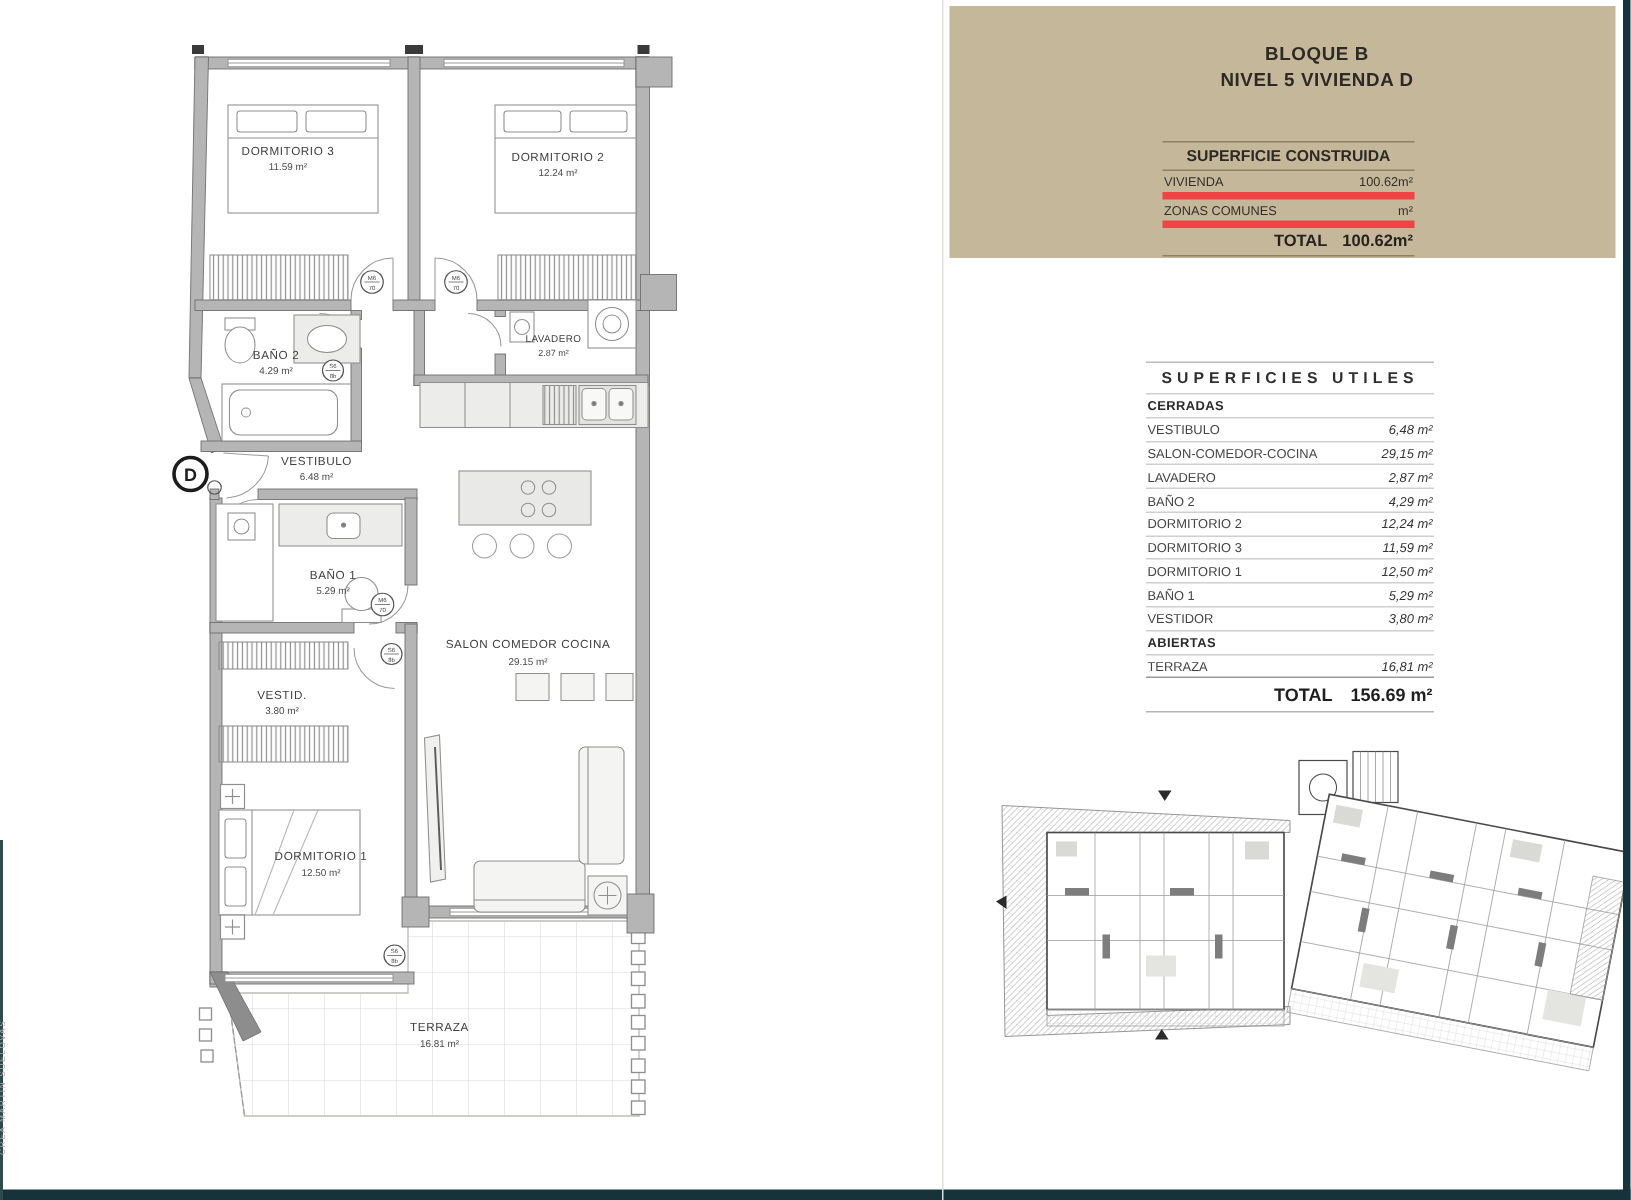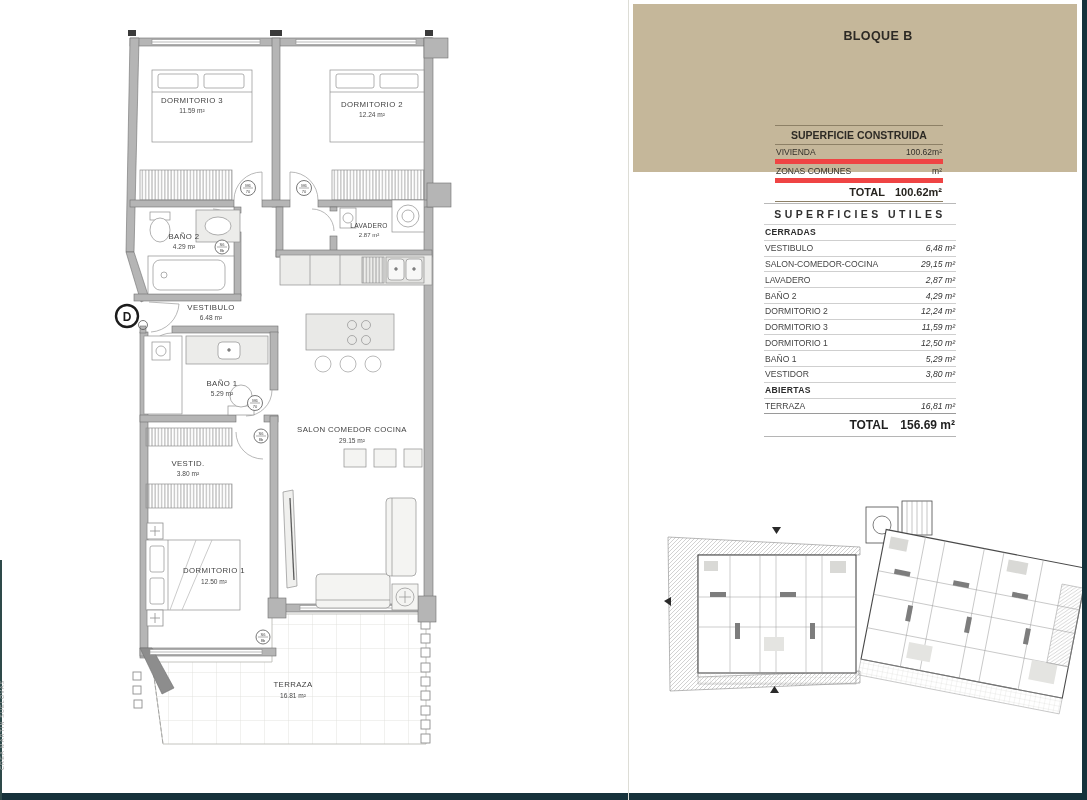--- a/index.html
+++ b/index.html
@@ -11,30 +11,30 @@
   .frame-bottom{position:absolute;left:0;bottom:0;width:1087px;height:7px;background:#16323b;}
   .frame-left{position:absolute;left:0;top:560px;width:2px;height:240px;background:#2e4a4a;}
   .page-divider{position:absolute;left:628px;top:0;width:1px;height:800px;background:#dddDd6;}
 
   
   .tan-panel{position:absolute;left:633px;top:4px;width:444px;height:168px;background:#c5b79a;}
   .tan-title{margin-top:24px;text-align:center;font-weight:bold;font-size:12.5px;
     line-height:17px;color:#2d2a25;letter-spacing:.4px;padding-left:46px;}
   .sc-table{position:absolute;left:142px;top:90px;width:168px;font-size:8.5px;color:#33302a;}
   .sc-title{font-weight:bold;font-size:10.5px;text-align:center;color:#2d2a25;
-    border-top:1px solid #8d8066;border-bottom:1px solid #8d8066;padding:3px 0 3px;margin-top:31px;}
+    border-top:1px solid #8d8066;border-bottom:1px solid #8d8066;padding:3px 0 3px;}
   .sc-row{display:flex;justify-content:space-between;align-items:center;
     padding:2px 1px;border-bottom:5px solid #ef4444;}
   .sc-total{display:flex;justify-content:flex-end;gap:10px;font-weight:bold;
     font-size:11px;color:#26231e;padding:3px 1px;border-bottom:1px solid #8d8066;}
 
   
   .su-table{position:absolute;left:764px;top:203px;width:192px;font-size:8.6px;}
   .su-title{font-weight:bold;font-size:10.5px;letter-spacing:3.4px;text-align:center;
-    color:#2f2f2f;border-top:1px solid #b9b9b9;padding:4px 0 4px;}
+    color:#2f2f2f;border-top:1px solid #b9b9b9;padding:4px 0 4px;margin-top:38px;}
   .su-row{display:flex;justify-content:space-between;align-items:flex-end;
     padding:2.4px 1px;border-top:1px solid #cfcfcf;color:#444;}
   .su-head{font-weight:bold;color:#2b2b2b;letter-spacing:.3px;}
   .su-total{display:flex;justify-content:flex-end;gap:12px;font-weight:bold;font-size:12px;
     color:#1f1f1f;padding:4px 1px;border-top:1px solid #9a9a9a;border-bottom:1px solid #b5b5b5;}
   .su-row .val{color:#333;font-style:italic;}
 
   
   #plan{position:absolute;left:0;top:0;}
   #keyplan{position:absolute;left:660px;top:497px;}
@@ -324,20 +324,21 @@
     <text x="352" y="432" class="room-name">SALON COMEDOR COCINA</text>
     <text x="352" y="443" class="room-area">29.15 m²</text>
     <text x="293" y="687" class="room-name">TERRAZA</text>
     <text x="293" y="698" class="room-area">16.81 m²</text>
   </g>
 </svg>
 
 <div class="tan-panel">
   <div class="tan-title">
     <div>BLOQUE B</div>
+    <div>NIVEL 5 VIVIENDA D</div>
   </div>
 
   <div class="sc-table">
     <div class="sc-title">SUPERFICIE CONSTRUIDA</div>
     <div class="sc-row">
       <span>VIVIENDA</span>
       <span>100.62m²</span>
     </div>
     <div class="sc-row">
       <span>ZONAS COMUNES</span>

